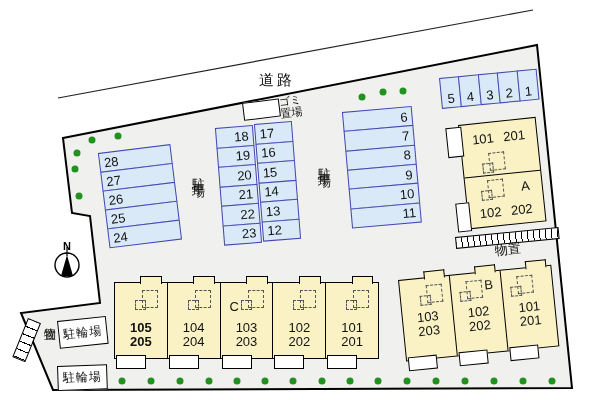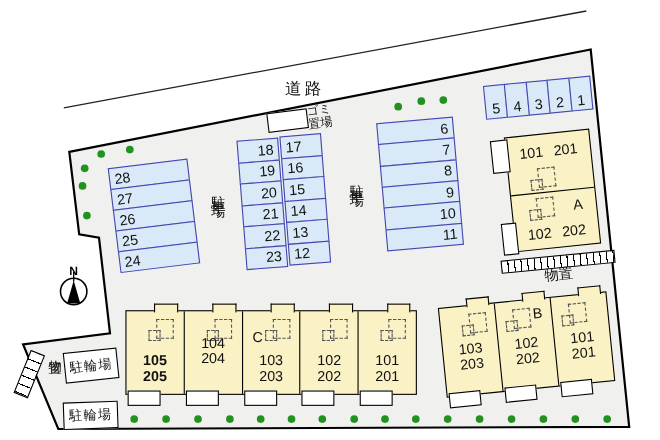--- a/index.html
+++ b/index.html
@@ -163,21 +163,21 @@
     <div class="unit">
       <div class="tab"></div>
       <div class="stair"></div>
       <div class="unit-label" style="top:38px;font-weight:bold;">105
 205</div>
       <div class="porch"></div>
     </div>
     <div class="unit">
       <div class="tab"></div>
       <div class="stair"></div>
-      <div class="unit-label" style="top:22px;">104
+      <div class="unit-label" style="top:38px;">104
 204</div>
       <div class="porch"></div>
     </div>
     <div class="unit">
       <div class="tab"></div>
       <div class="bldg-label" style="left:9px;top:16px;font-weight:normal;">C</div>
       <div class="stair"></div>
       <div class="unit-label" style="top:38px;">103
 203</div>
       <div class="porch"></div>

